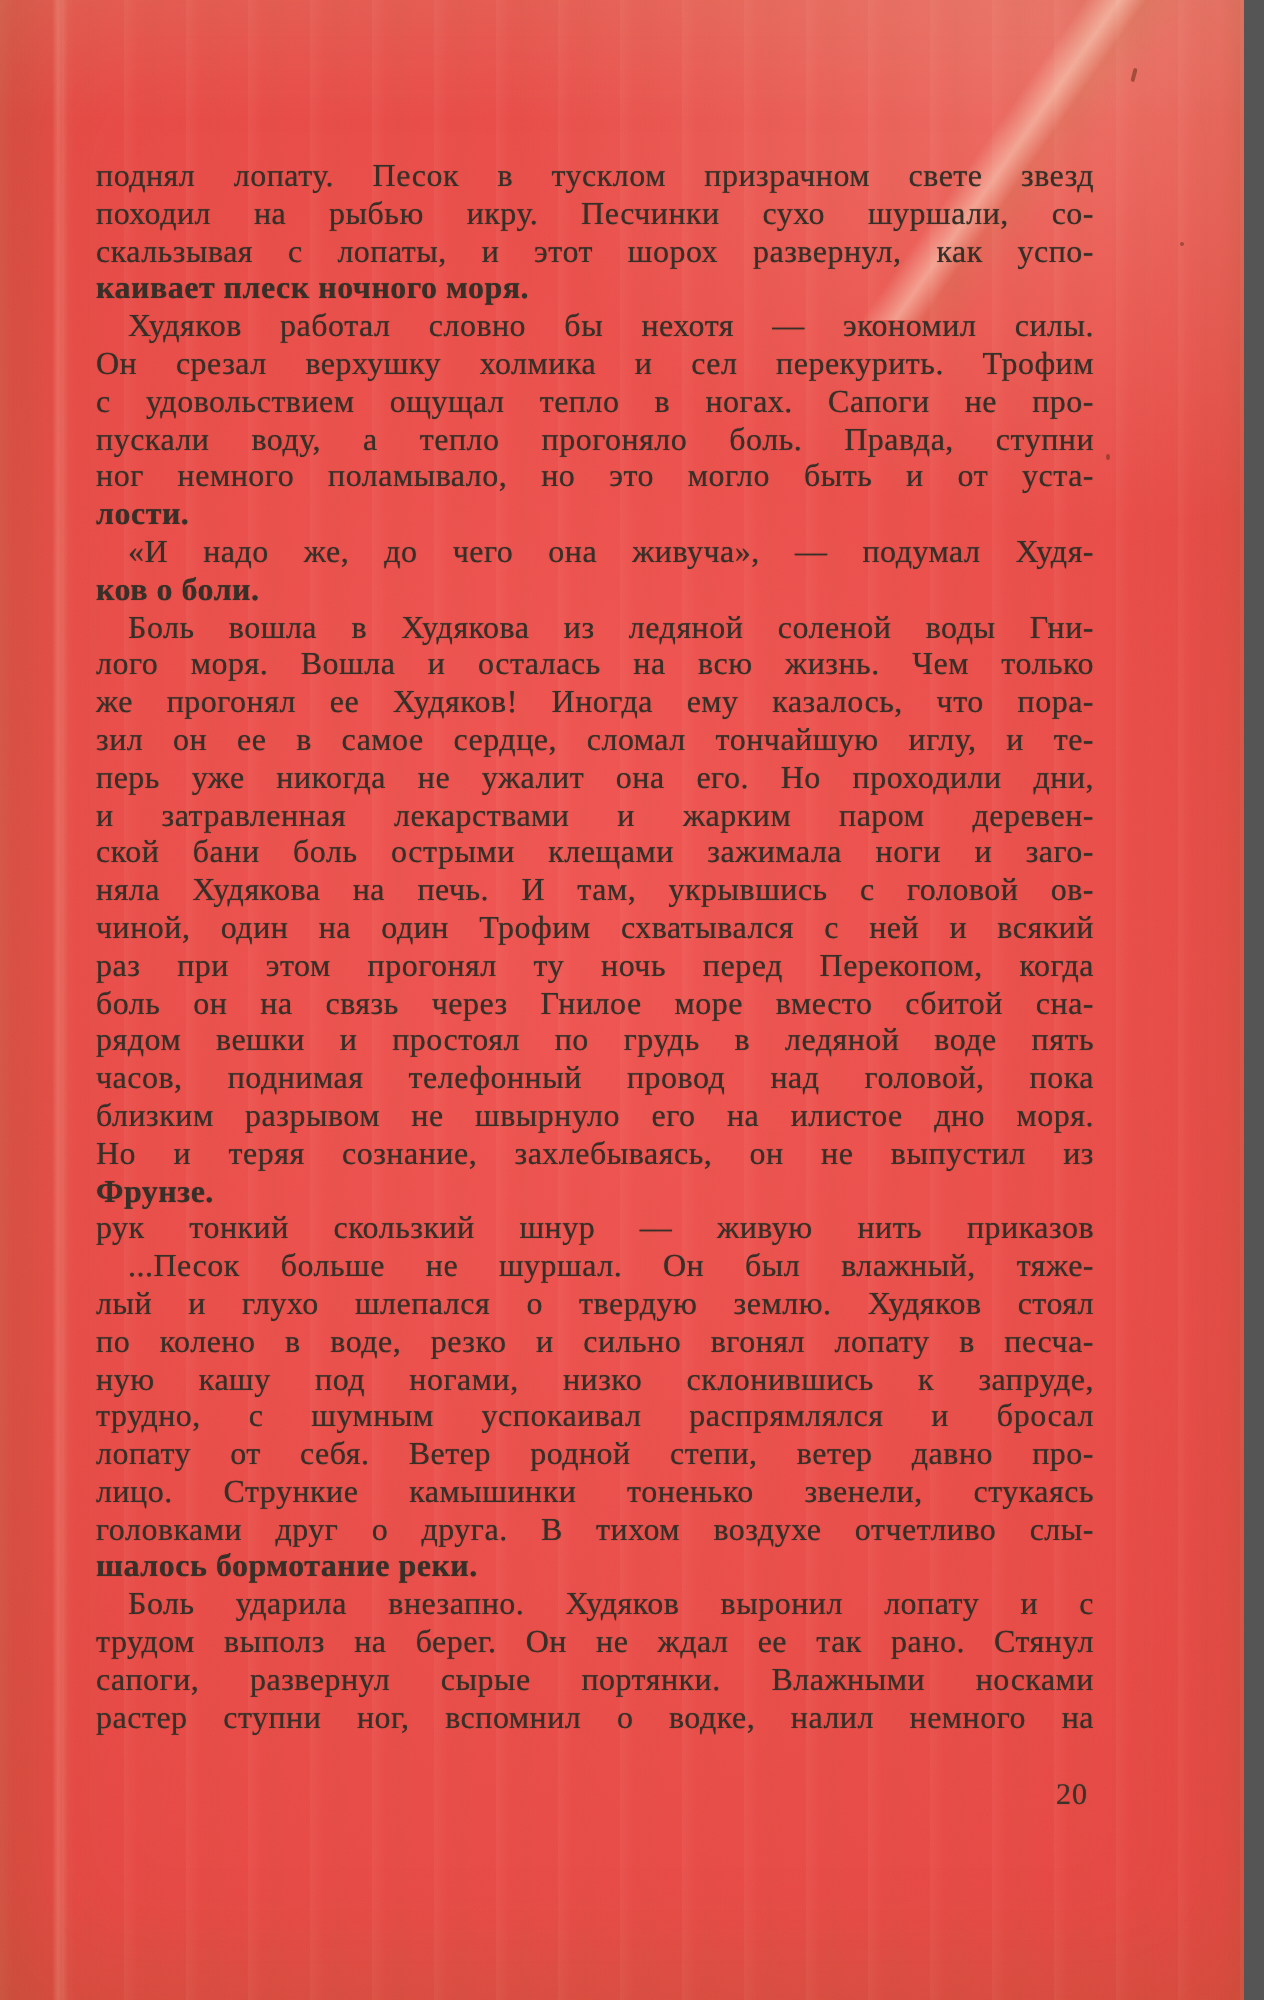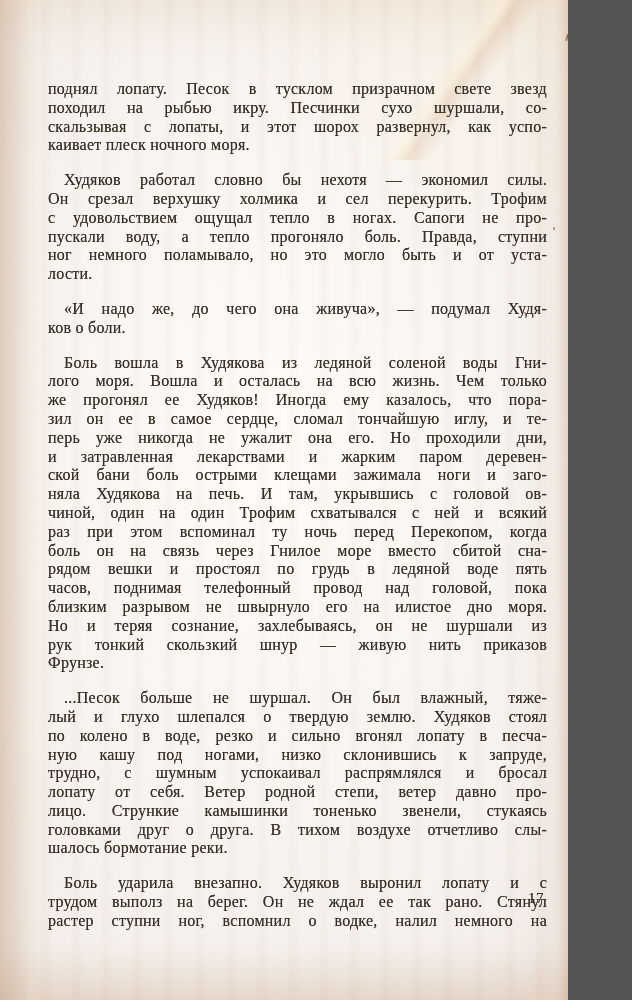--- a/index.html
+++ b/index.html
@@ -1,24 +1,24 @@
 <!DOCTYPE html>
 <html><head>
 <meta charset="utf-8">
 <style>
   html, body {
     margin: 0; padding: 0;
     background: #555;
   }
   .page {
     position: relative;
-    width: 568px;
+    width: 622px;
     height: 1000px;
     overflow: hidden;
-    background: #ffffff;
+    background: #ef4444;
     font-family: "Liberation Serif", "DejaVu Serif", serif;
     box-shadow: inset 0 0 70px rgba(140, 80, 30, 0.16);
   }
   
   .shade {
     position: absolute; inset: 0;
     pointer-events: none;
     background:
       linear-gradient(90deg, rgba(150,88,40,0.20) 0px, rgba(150,88,40,0.10) 12px, rgba(150,88,40,0.0) 40px),
       linear-gradient(270deg, rgba(150,88,40,0.14) 0px, rgba(150,88,40,0.0) 12px),
@@ -66,22 +66,22 @@
     letter-spacing: 0.25px;
     color: #363028;
     text-shadow: 0 0 0.5px rgba(62, 50, 38, 0.75);
   }
   .paragraph { margin: 0; }
   .line {
     text-align: justify;
     text-align-last: justify;
     white-space: normal;
   }
-  .line.last { text-align-last: left; }
-  .line.indent { text-indent: 16px; margin-top: 16px; }
+  .line.last { text-align-last: left; font-weight: bold; }
+  .line.indent { text-indent: 16px; }
 
   .page-number {
     position: absolute;
     left: 521px;
     top: 890px;
     width: 30px;
     text-align: center;
     font-size: 15px;
     letter-spacing: 0.5px;
     color: #3a332a;
@@ -131,41 +131,42 @@
       <div class="paragraph">
         <div class="line indent">Боль вошла в Худякова из ледяной соленой воды Гни-</div>
         <div class="line">лого моря. Вошла и осталась на всю жизнь. Чем только</div>
         <div class="line">же прогонял ее Худяков! Иногда ему казалось, что пора-</div>
         <div class="line">зил он ее в самое сердце, сломал тончайшую иглу, и те-</div>
         <div class="line">перь уже никогда не ужалит она его. Но проходили дни,</div>
         <div class="line">и затравленная лекарствами и жарким паром деревен-</div>
         <div class="line">ской бани боль острыми клещами зажимала ноги и заго-</div>
         <div class="line">няла Худякова на печь. И там, укрывшись с головой ов-</div>
         <div class="line">чиной, один на один Трофим схватывался с ней и всякий</div>
-        <div class="line">раз при этом вспоминал ту ночь перед Перекопом, когда</div>
+        <div class="line">раз при этом прогонял ту ночь перед Перекопом, когда</div>
         <div class="line">боль он на связь через Гнилое море вместо сбитой сна-</div>
         <div class="line">рядом вешки и простоял по грудь в ледяной  воде пять</div>
         <div class="line">часов, поднимая телефонный провод над головой, пока</div>
         <div class="line">близким разрывом не швырнуло его на илистое дно моря.</div>
-        <div class="line">Но и теряя сознание, захлебываясь, он не шуршали из</div>
+        <div class="line">Но и теряя сознание, захлебываясь, он не выпустил из</div>
+        <div class="line last">Фрунзе.</div>
         <div class="line">рук тонкий скользкий шнур — живую нить приказов</div>
-        <div class="line last">Фрунзе.</div>
       </div>
       <div class="paragraph">
         <div class="line indent">...Песок больше не шуршал. Он был влажный, тяже-</div>
         <div class="line">лый и глухо шлепался о твердую землю. Худяков стоял</div>
         <div class="line">по колено в воде, резко и сильно вгонял лопату в песча-</div>
         <div class="line">ную кашу под ногами, низко склонившись к запруде,</div>
         <div class="line">трудно, с шумным успокаивал распрямлялся и бросал</div>
         <div class="line">лопату от себя. Ветер родной степи, ветер давно про-</div>
         <div class="line">лицо. Стрункие камышинки тоненько звенели, стукаясь</div>
         <div class="line">головками друг о друга. В тихом воздухе отчетливо слы-</div>
         <div class="line last">шалось бормотание реки.</div>
       </div>
       <div class="paragraph">
         <div class="line indent">Боль ударила внезапно. Худяков выронил лопату и с</div>
         <div class="line">трудом выполз на берег. Он не ждал ее так рано. Стянул</div>
+        <div class="line">сапоги, развернул сырые портянки. Влажными носками</div>
         <div class="line">растер ступни ног, вспомнил о водке, налил немного на</div>
       </div>
     </div>
 
-  <div class="page-number">17</div>
+  <div class="page-number">20</div>
 </div>
 
 </body></html>

